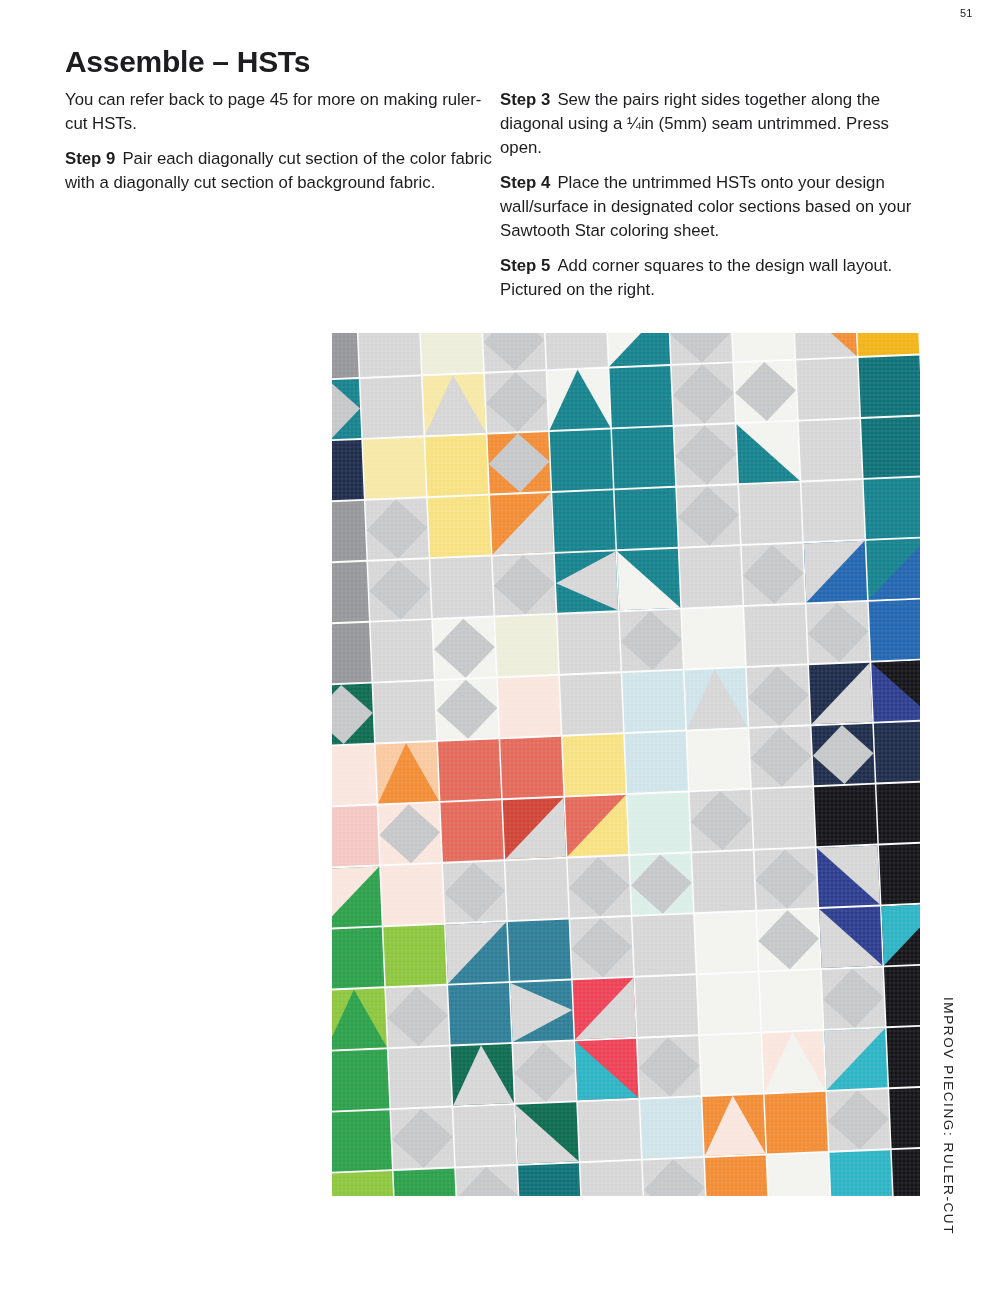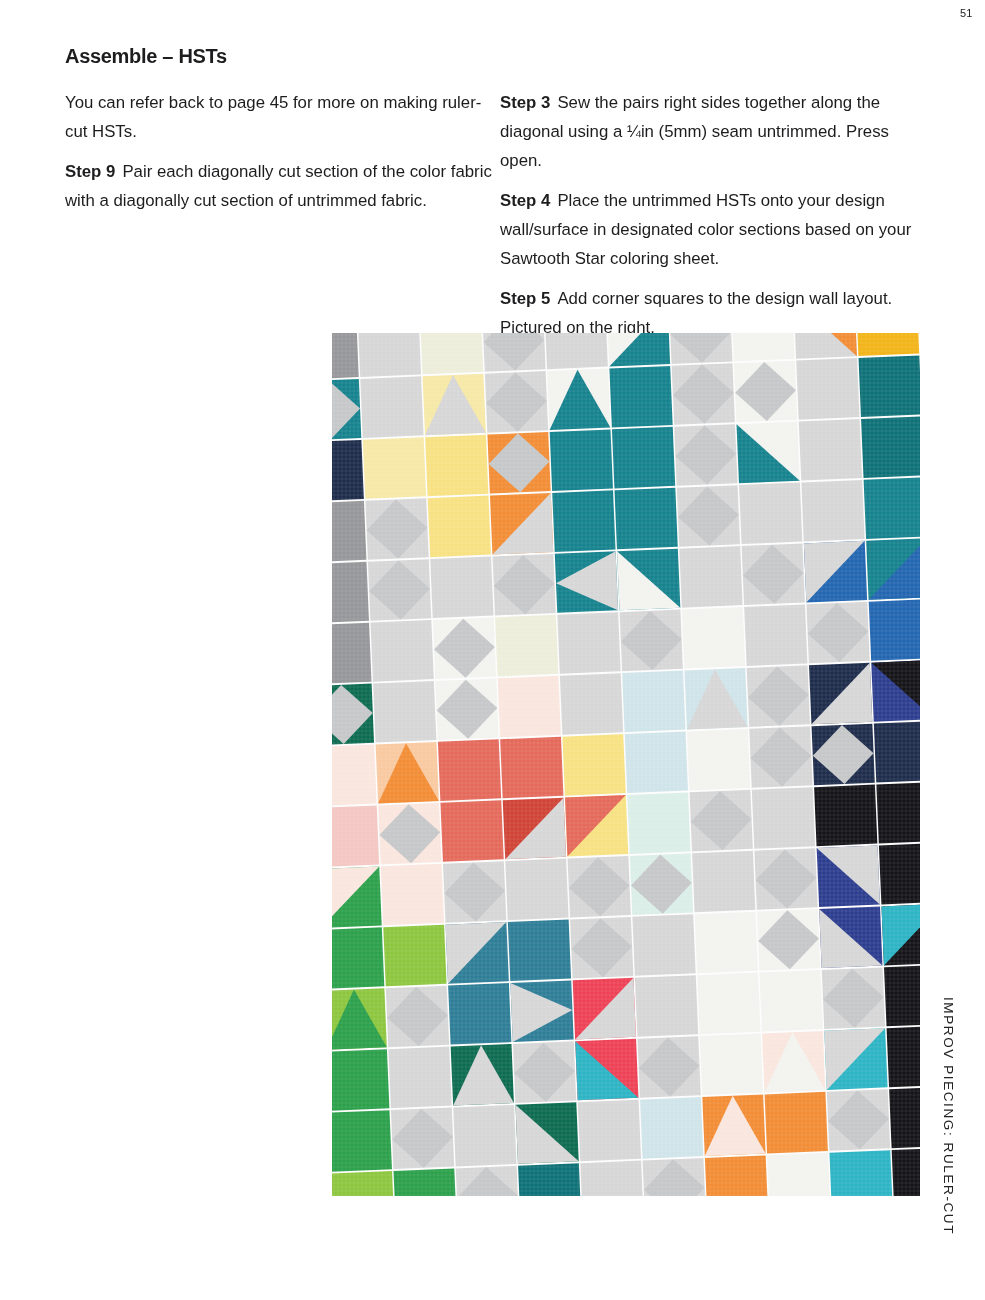--- a/index.html
+++ b/index.html
@@ -10,25 +10,25 @@
     font-family: "Liberation Sans", "DejaVu Sans", sans-serif;
     color: #1d1d1f;
     overflow: hidden;
   }
   .page-number {
     position: absolute; top: 7px; left: 960px;
     font-size: 11px; letter-spacing: 0.2px;
   }
   .heading {
     position: absolute; left: 65px; top: 45px;
-    font-size: 20px; font-weight: 600; letter-spacing: -0.3px;
+    font-size: 30px; font-weight: 600; letter-spacing: -0.3px;
   }
   .col {
     position: absolute; top: 88px;
-    font-size: 16.8px; line-height: 29px;
+    font-size: 16.8px; line-height: 24px;
   }
   .col-left  { left: 65px;  width: 432px; }
   .col-right { left: 500px; width: 434px; }
   .col p { margin-bottom: 11px; }
   .step-label { font-weight: 700; margin-right: 7px; margin-top: 41px; }
   .photo {
     position: absolute; left: 332px; top: 333px;
     width: 588px; height: 863px;
   }
   .photo svg { display: block; }
@@ -43,21 +43,21 @@
 </style>
 </head>
 <body>
 
 <div class="page-number">51</div>
 
 <h1 class="heading">Assemble – HSTs</h1>
 
 <div class="col col-left">
   <p>You can refer back to page 45 for more on making ruler-cut HSTs.</p>
-  <p><span class="step-label">Step 9</span><span>Pair each diagonally cut section of the color fabric with a diagonally cut section of untrimmed fabric.</span></p>
+  <p><span class="step-label">Step 9</span><span>Pair each diagonally cut section of the color fabric with a diagonally cut section of background fabric.</span></p>
 </div>
 
 <div class="col col-right">
   <p><span class="step-label">Step 3</span><span>Sew the pairs right sides together along the diagonal using a ¼in (5mm) seam untrimmed. Press open.</span></p>
   <p><span class="step-label">Step 4</span><span>Place the untrimmed HSTs onto your design wall/surface in designated color sections based on your Sawtooth Star coloring sheet.</span></p>
   <p><span class="step-label">Step 5</span><span>Add corner squares to the design wall layout. Pictured on the right.</span></p>
 </div>
 
 <div class="photo">
   <svg id="quilt-svg" width="588" height="863" viewBox="0 0 588 863" xmlns="http://www.w3.org/2000/svg">

